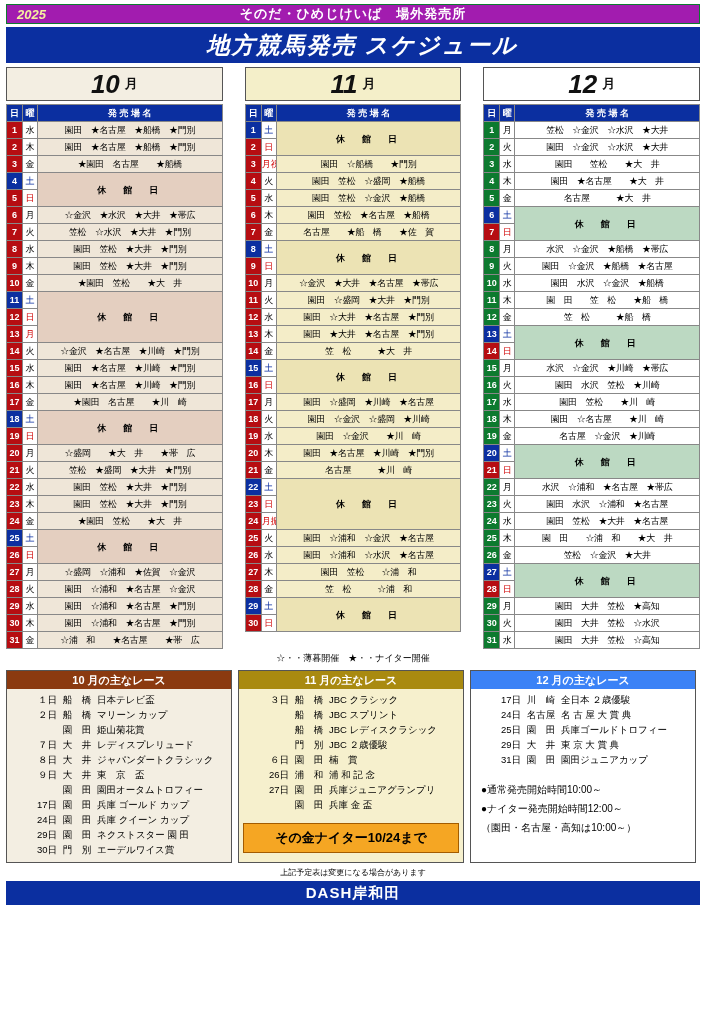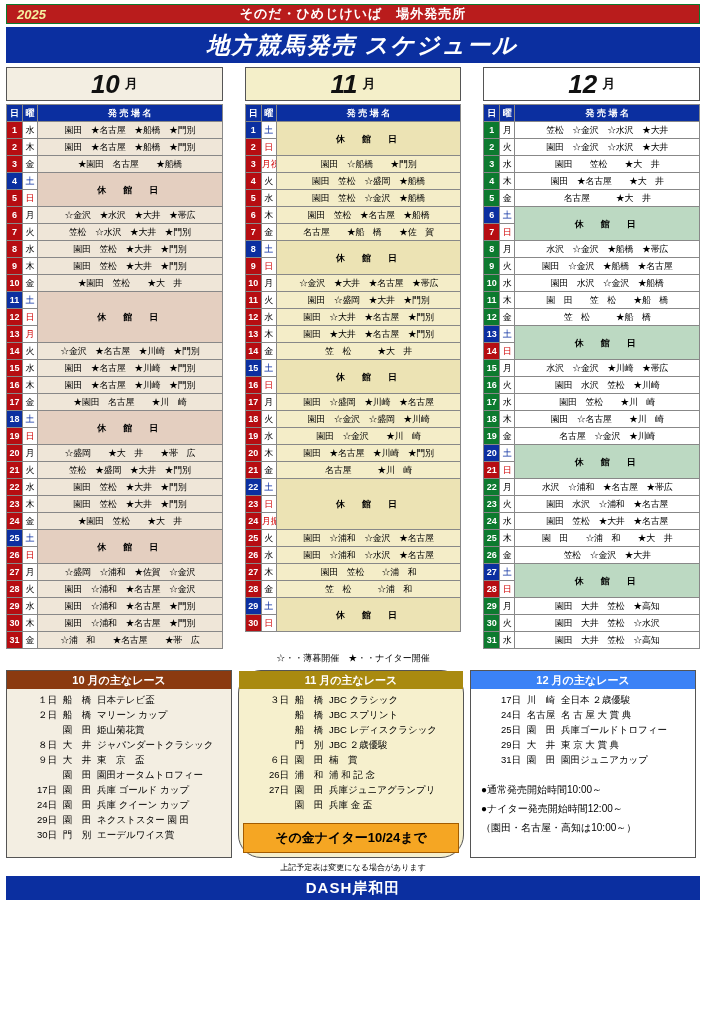--- a/index.html
+++ b/index.html
@@ -9,21 +9,21 @@
     background:#ffffff;
     font-family:"Liberation Sans", sans-serif;
     font-size:10px;
     color:#000;
     overflow:hidden;
   }
   .page { position:relative; width:706px; height:1024px; padding:4px 6px; }
 
   
   .topbar {
-    height:20px; background:#b91c1c; color:#fff;
+    height:20px; background:#a21caf; color:#fff;
     display:flex; align-items:center; position:relative;
     border:1px solid #0d7a2f;
   }
   .topbar .year {
     position:absolute; left:10px; top:2px;
     font-style:italic; font-weight:bold; font-size:13px; color:#f5f0a0;
   }
   .topbar .t-title {
     width:100%; text-align:center; font-weight:bold; font-size:13px; letter-spacing:1px;
   }
@@ -87,21 +87,21 @@
   .races { display:flex; gap:6px; margin-top:5px; }
   .rbox { width:226px; border:1px solid #555; }
   .rbox .rhead {
     height:18px; line-height:18px; text-align:center; color:#fff;
     font-weight:bold; font-size:11px;
   }
   .r10 .rhead { background:#8b3a10; }
   .r11 .rhead { background:#a98a10; }
   .r12 .rhead { background:#3b82f6; }
   .r10 { background:#f3eee2; }
-  .r11 { background:#f6f0cd;border-radius:23px; }
+  .r11 { background:#f6f0cd; }
   .r12 { background:#ffffff; }
   .rlist { padding:3px 4px 5px 4px; }
   .rrow { font-size:9.5px; line-height:15px; white-space:nowrap; }
   .rrow .rd { display:inline-block; width:46px; text-align:right; }
   .rrow .rv { display:inline-block; width:40px; text-align:center; }
 
   .promo {
     margin:6px 4px 4px 4px; background:#f5a623; border:1px solid #a35c00;
     text-align:center; font-weight:bold; font-size:13px; padding:5px 0;
   }
@@ -648,20 +648,21 @@
   <div class="legend">☆・・薄暮開催　★・・ナイター開催</div>
 
   <div class="races">
 
     <div class="rbox r10">
       <div class="rhead">10 月の主なレース</div>
       <div class="rlist">
           <div class="rrow"><span class="rd">１日</span><span class="rv">船　橋</span><span>日本テレビ盃</span></div>
           <div class="rrow"><span class="rd">２日</span><span class="rv">船　橋</span><span>マリーン カップ</span></div>
           <div class="rrow"><span class="rd"></span><span class="rv">園　田</span><span>姫山菊花賞</span></div>
+          <div class="rrow"><span class="rd">７日</span><span class="rv">大　井</span><span>レディスプレリュード</span></div>
           <div class="rrow"><span class="rd">８日</span><span class="rv">大　井</span><span>ジャパンダートクラシック</span></div>
           <div class="rrow"><span class="rd">９日</span><span class="rv">大　井</span><span>東　京　盃</span></div>
           <div class="rrow"><span class="rd"></span><span class="rv">園　田</span><span>園田オータムトロフィー</span></div>
           <div class="rrow"><span class="rd">17日</span><span class="rv">園　田</span><span>兵庫 ゴールド カップ</span></div>
           <div class="rrow"><span class="rd">24日</span><span class="rv">園　田</span><span>兵庫 クイーン カップ</span></div>
           <div class="rrow"><span class="rd">29日</span><span class="rv">園　田</span><span>ネクストスター 園 田</span></div>
           <div class="rrow"><span class="rd">30日</span><span class="rv">門　別</span><span>エーデルワイス賞</span></div>
         </div>
     </div>
 

